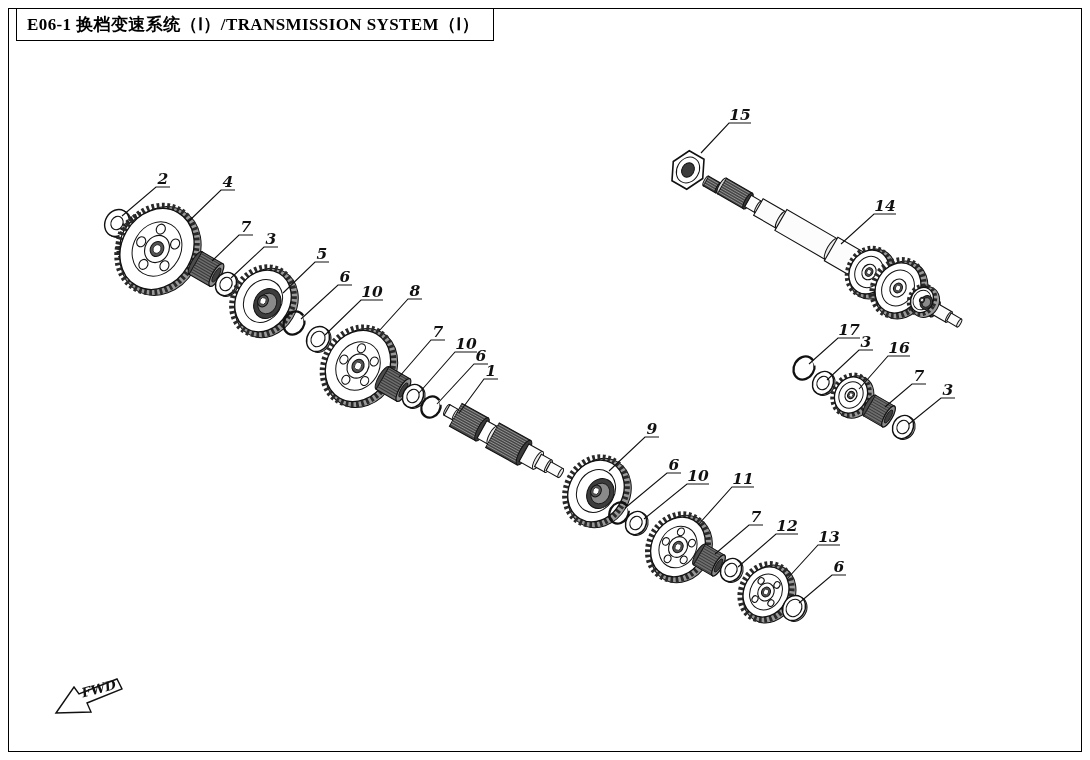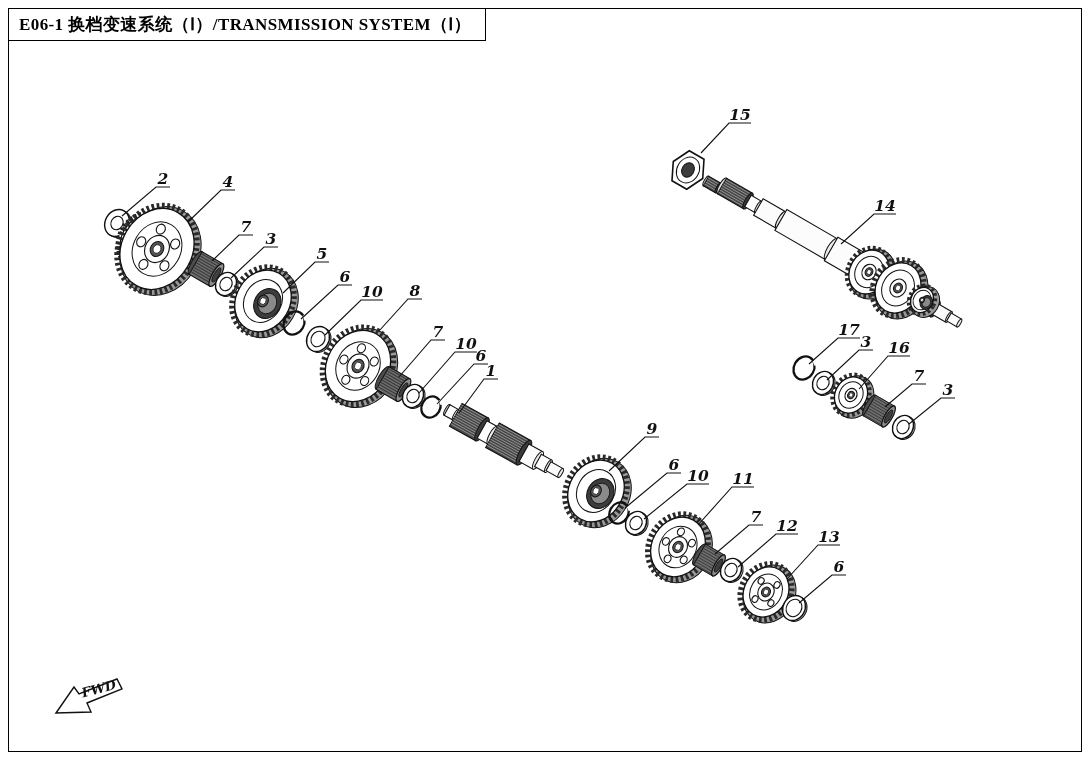--- a/index.html
+++ b/index.html
@@ -1,21 +1,21 @@
 <!DOCTYPE html>
 <html><head>
 <meta charset="utf-8">
 <style>
   html,body{margin:0;padding:0;background:#fff;}
   #page{position:relative;width:1090px;height:760px;background:#fff;overflow:hidden;
         font-family:"DejaVu Sans",sans-serif;}
   #frame{position:absolute;left:8px;top:8px;right:8px;bottom:8px;border:1.6px solid #000;
          pointer-events:none;}
   #scene{position:absolute;left:0;top:0;}
-  #titlebox{position:absolute;left:8px;top:8px;border:1.6px solid #000;background:#fff;
+  #titlebox{position:absolute;left:16px;top:8px;border:1.6px solid #000;background:#fff;
             padding:4px 14px 4px 10px;font:bold 17px "Liberation Serif",serif;
             letter-spacing:.4px;white-space:nowrap;}
 </style>
 </head>
 <body>
 
 <div id="page">
   <svg id="scene" width="1090" height="760" viewBox="0 0 1090 760">
       <g transform="translate(117 223) rotate(30)">
         <ellipse cx="1.8" cy="0" rx="11.76" ry="14" fill="#b9b9b9" stroke="#111" stroke-width="1"></ellipse>

